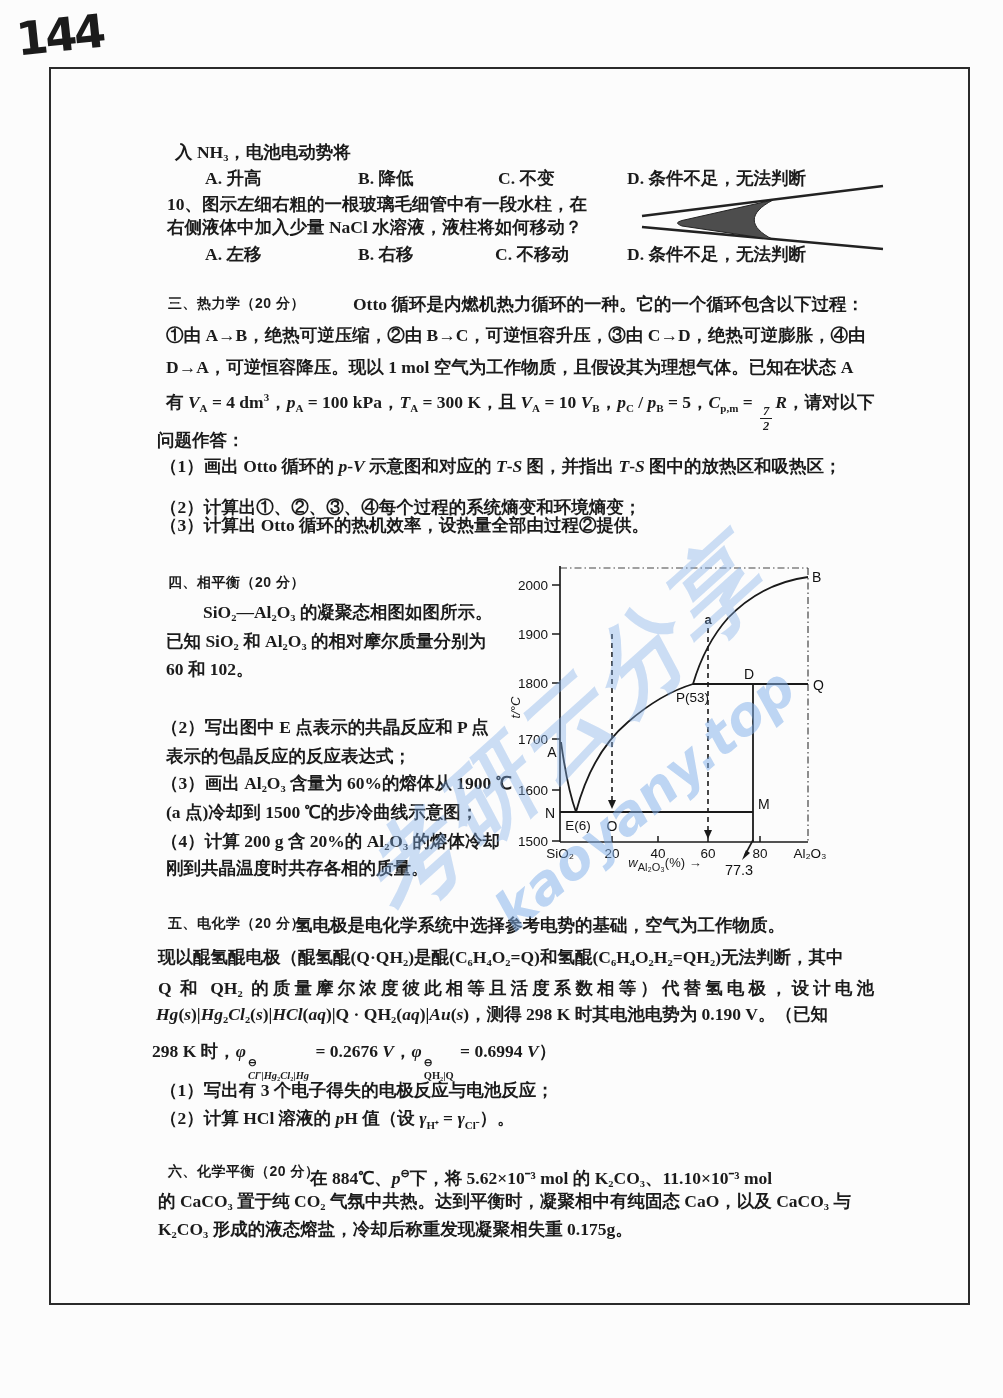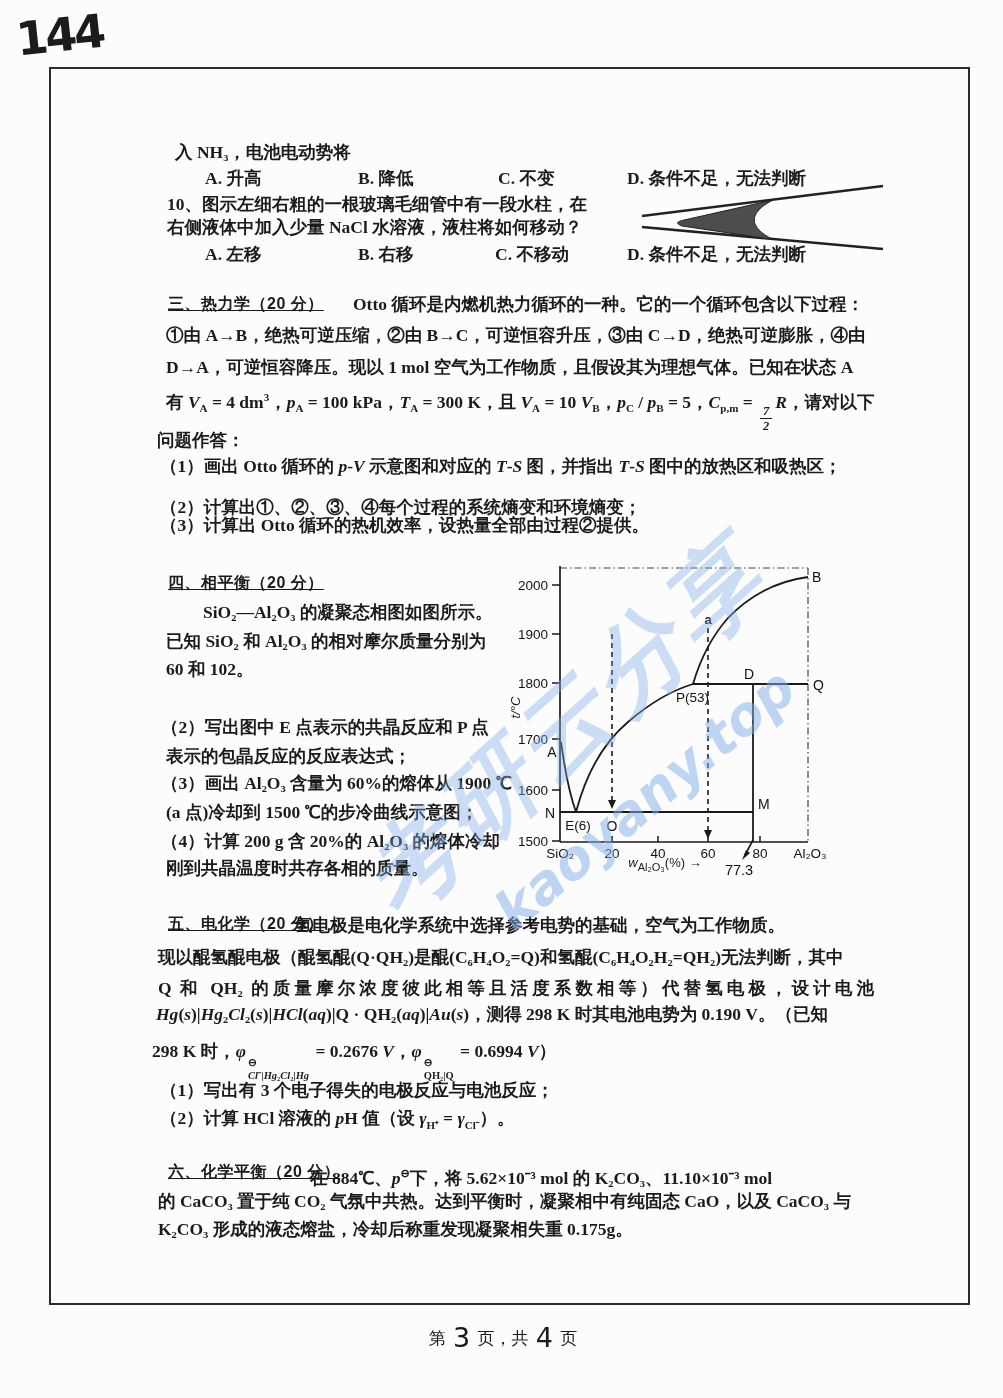--- a/index.html
+++ b/index.html
@@ -3,21 +3,21 @@
 <meta charset="utf-8">
 <style>
   html,body{margin:0;padding:0;background:#ffffff;}
   .page{position:relative;width:1003px;height:1398px;background:#fcfcfc;overflow:hidden;
         font-family:"Liberation Serif",serif;color:#1b1b1b;}
   .frame{position:absolute;left:49px;top:67px;width:917px;height:1234px;
          border:2px solid #2b2b2b;}
   .corner{position:absolute;left:16px;top:8px;font-size:46px;font-weight:bold;
           font-family:"DejaVu Sans",sans-serif;transform:rotate(-6deg);letter-spacing:-3px;}
   .ln{position:absolute;font-size:17.5px;line-height:23px;white-space:nowrap;font-weight:bold;}
-  .hd{font-weight:bold;font-family:"Liberation Sans",sans-serif;font-size:16px;letter-spacing:0.5px;text-decoration:underline;}
+  .hd{font-weight:bold;font-family:"Liberation Sans",sans-serif;font-size:14px;letter-spacing:0.5px;}
   .just{white-space:normal;text-align:justify;text-align-last:justify;}
   .math{font-family:"Liberation Serif",serif;}
   .math i{font-family:"Liberation Serif",serif;}
   sub,sup{font-size:11px;}
   .frac{display:inline-flex;flex-direction:column;align-items:center;vertical-align:-7px;
         line-height:1;font-size:12.5px;margin:0 3px;font-style:italic;}
   .frac .num{border-bottom:1px solid #1b1b1b;padding:0 3px 1px;}
   .frac .den{padding-top:1px;}
   .supsub{display:inline-flex;flex-direction:column;align-items:flex-start;vertical-align:-9px;
           line-height:1;font-size:10.5px;margin:0 2px;}
@@ -167,21 +167,14 @@
   <div class="ln" style="left:160px;top:1107px">（2）计算 HCl 溶液的 <i>p</i>H 值（设 <i>γ</i><sub>H⁺</sub> = <i>γ</i><sub>Cl⁻</sub>）。</div>
 
   <div class="ln hd" style="left:168px;top:1160px">六、化学平衡（20 分）</div>
   <div class="ln" style="left:310px;top:1162px">在 884℃、<i>p</i><sup>⊖</sup>下，将 5.62×10⁻³ mol 的 K₂CO₃、11.10×10⁻³ mol</div>
   <div class="ln" style="left:158px;top:1190px">的 CaCO₃ 置于纯 CO₂ 气氛中共热。达到平衡时，凝聚相中有纯固态 CaO，以及 CaCO₃ 与</div>
   <div class="ln" style="left:158px;top:1218px">K₂CO₃ 形成的液态熔盐，冷却后称重发现凝聚相失重 0.175g。</div>
 
   <div class="wm wm-cn">考研云分享</div>
   <div class="wm wm-en">kaoyany.top</div>
 
-  <div class="footer">
-    <span>第</span>
-    <span class="hand">3</span>
-    <span>页，共</span>
-    <span class="hand">4</span>
-    <span>页</span>
-  </div>
 
 </div>
 
 </body></html>

